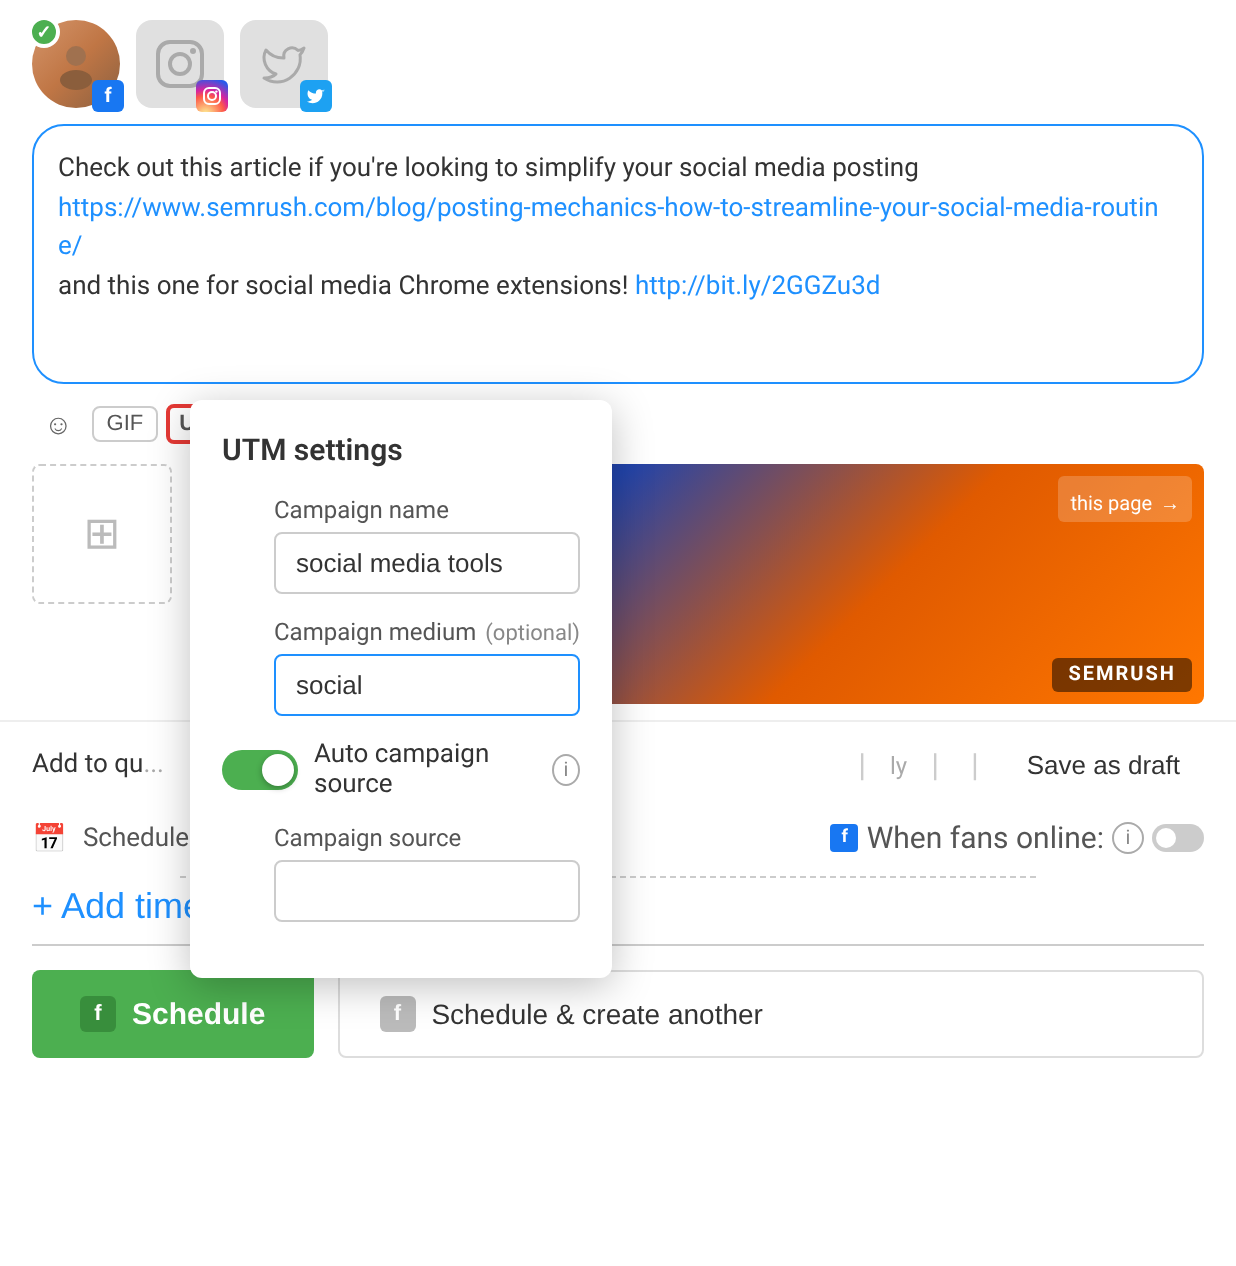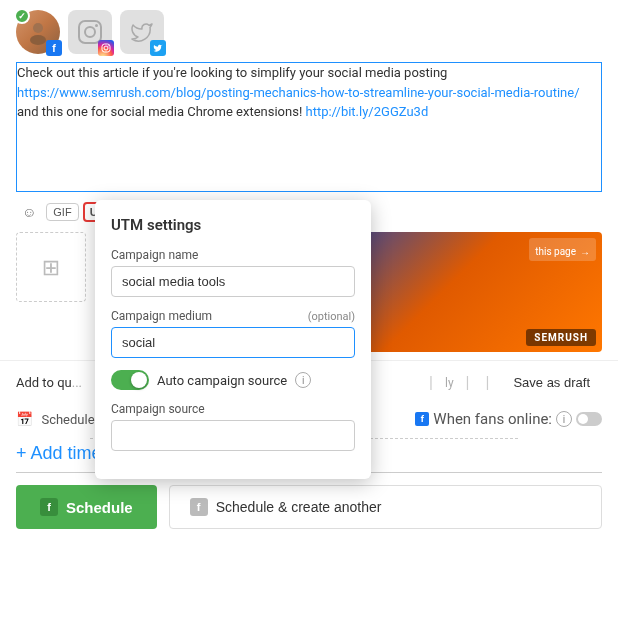--- a/index.html
+++ b/index.html
@@ -89,21 +89,22 @@
       display: flex;
       align-items: center;
       justify-content: center;
       position: relative;
     }
 
     
     .post-area {
       margin: 0 16px;
       border: 1px solid #1e90ff;
-      border-radius: 0;
+      border-radius: 16px;
+      padding: 12px;
       min-height: 130px;
       position: relative;
       background: #fff;
     }
 
     .post-text {
       font-size: 13px;
       color: #333;
       line-height: 1.5;
     }
@@ -297,37 +298,38 @@
       align-items: center;
       gap: 8px;
       flex: 1;
     }
 
     
     .utm-popup {
       position: absolute;
       top: 200px;
       left: 95px;
-      width: 276px;
+      width: 211px;
       background: #fff;
       border-radius: 6px;
       box-shadow: 0 4px 20px rgba(0,0,0,0.25);
       padding: 16px;
       z-index: 100;
     }
 
     .utm-title {
       font-size: 15px;
       font-weight: 600;
       color: #333;
       margin-bottom: 14px;
     }
 
     .utm-field-group {
       margin-bottom: 12px;
+      margin-left: 26px;
     }
 
     .utm-label {
       font-size: 12px;
       color: #555;
       margin-bottom: 4px;
       display: flex;
       justify-content: space-between;
       align-items: center;
     }

